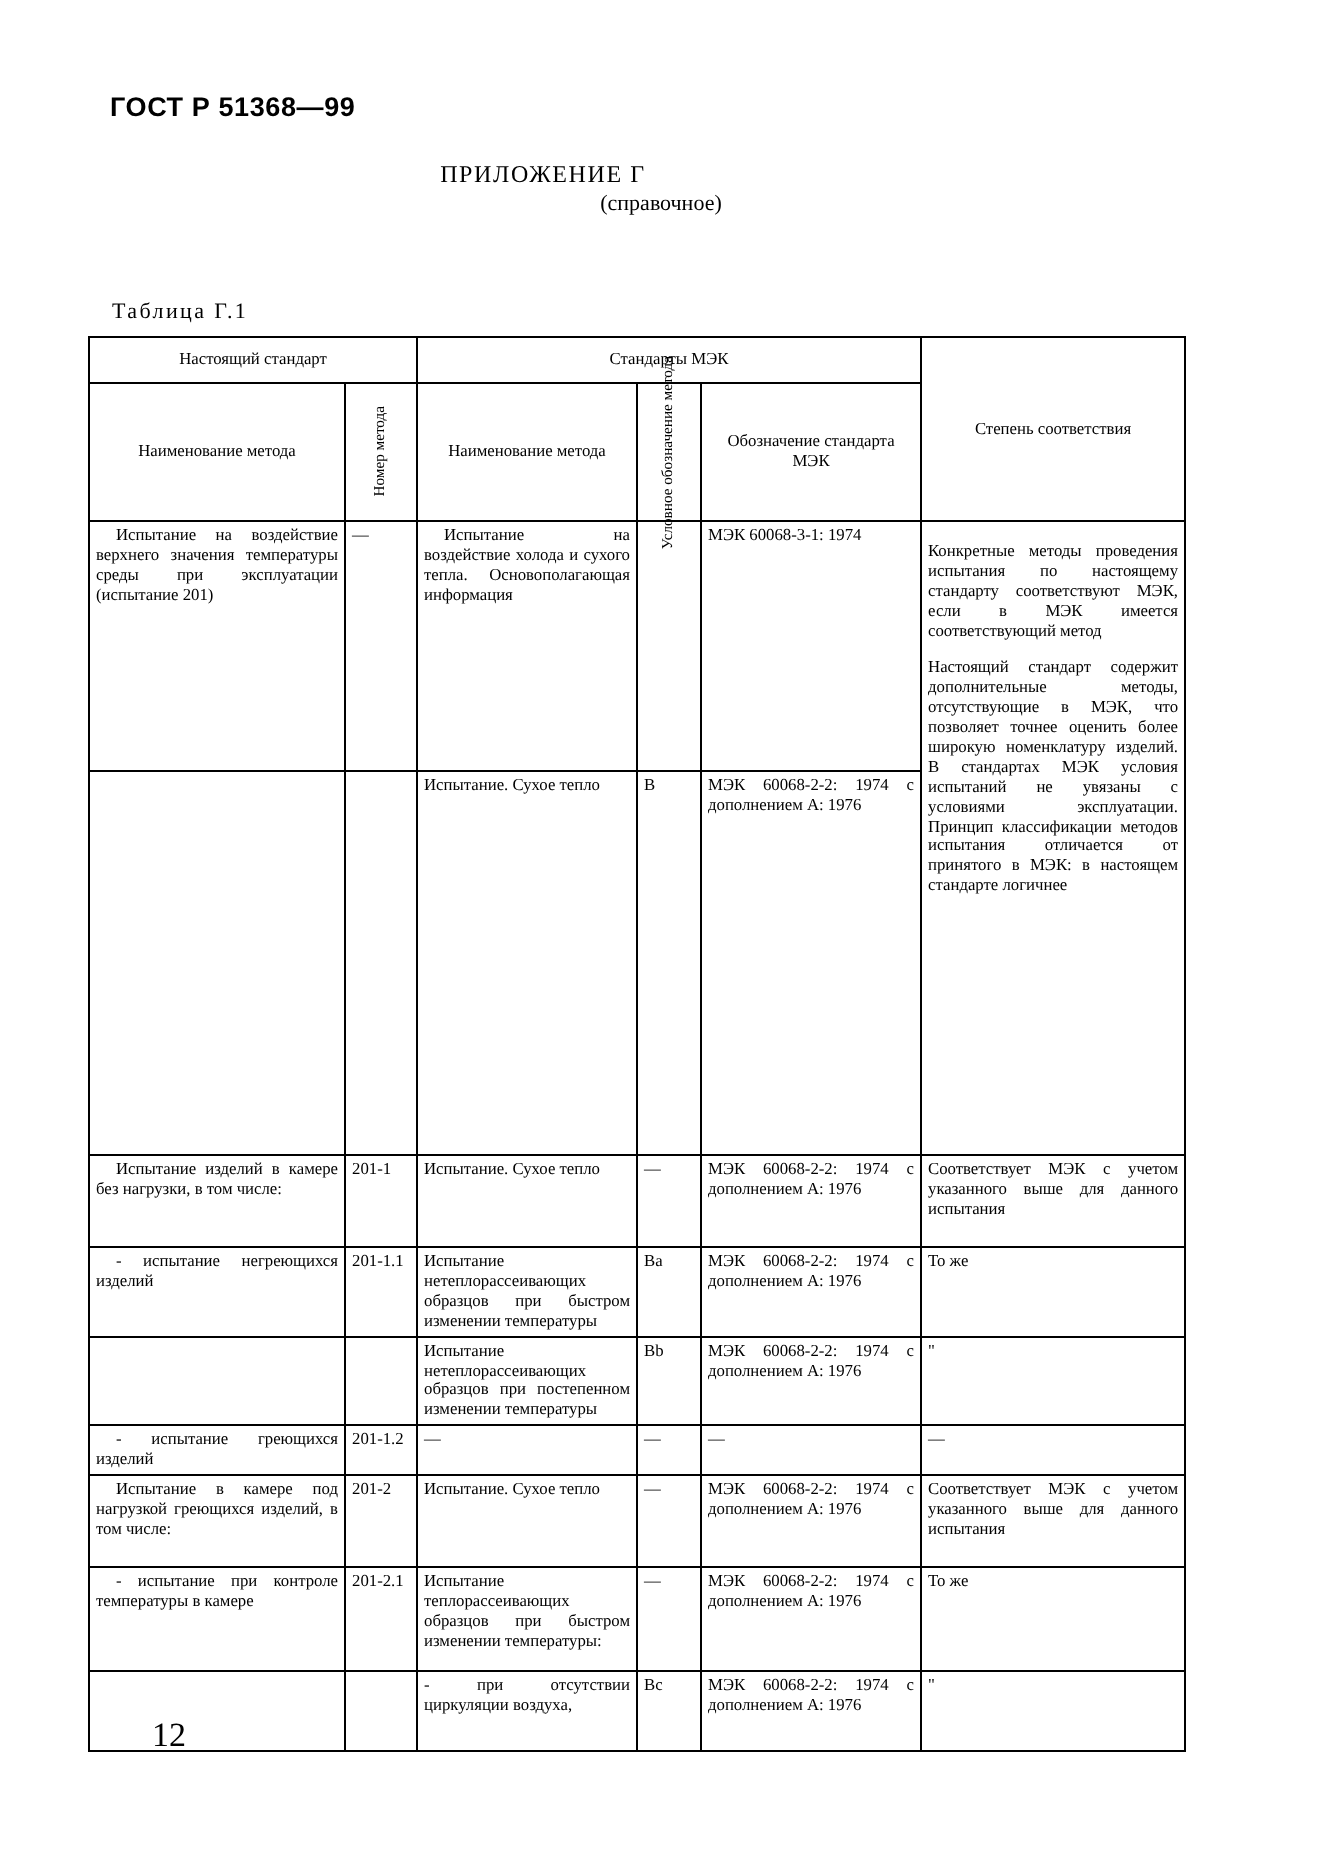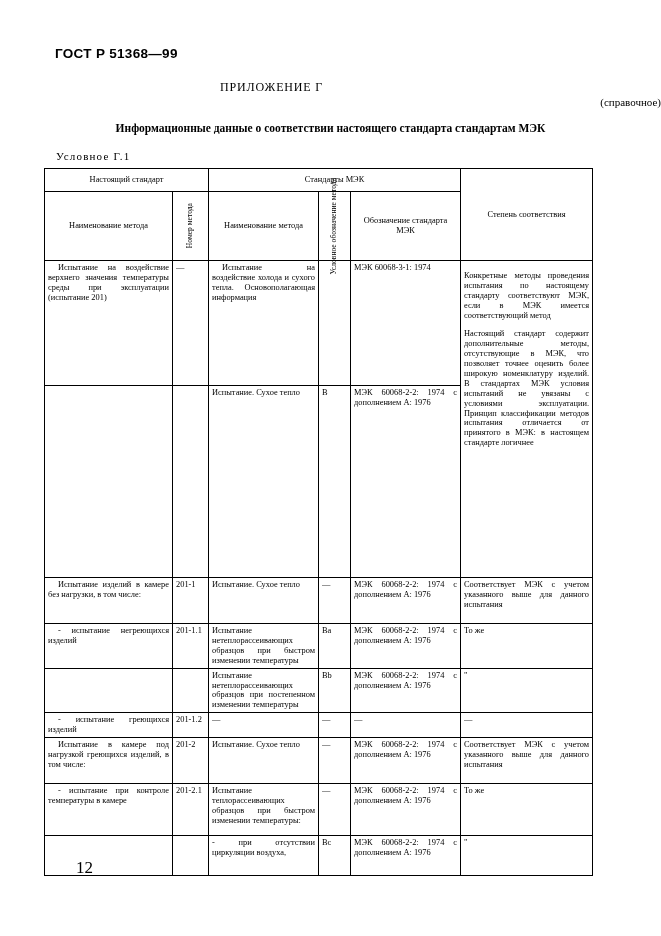--- a/index.html
+++ b/index.html
@@ -37,21 +37,21 @@
     width: 543px;
     text-align: center;
     font-size: 12px;
     letter-spacing: 0.8px;
   }
   .appendix-sub {
     position: absolute;
     top: 96px;
     left: 0;
     width: 661px;
-    text-align: right;
+    text-align: center;
     font-size: 11px;
   }
   .section-title {
     position: absolute;
     top: 122px;
     left: 0;
     width: 661px;
     text-align: center;
     font-weight: bold;
     font-size: 11.5px;
@@ -126,22 +126,21 @@
 </style>
 </head>
 <body>
 
 <div class="page">
 
   <div class="doc-header">ГОСТ Р 51368—99</div>
 
   <div class="appendix-title">ПРИЛОЖЕНИЕ Г</div>
   <div class="appendix-sub">(справочное)</div>
-  <div class="section-title">Информационные данные о соответствии настоящего стандарта стандартам МЭК</div>
-  <div class="table-caption">Условное  Г.1</div>
+  <div class="table-caption">Таблица  Г.1</div>
 
   <table class="main">
     <colgroup>
       <col style="width:128px">
       <col style="width:36px">
       <col style="width:110px">
       <col style="width:32px">
       <col style="width:110px">
       <col style="width:132px">
     </colgroup>

